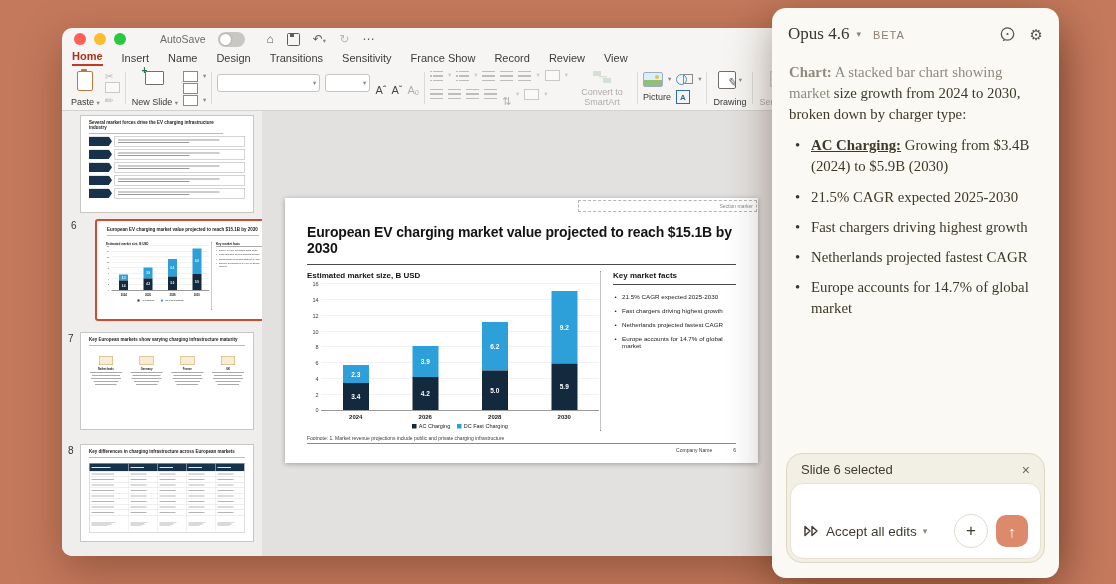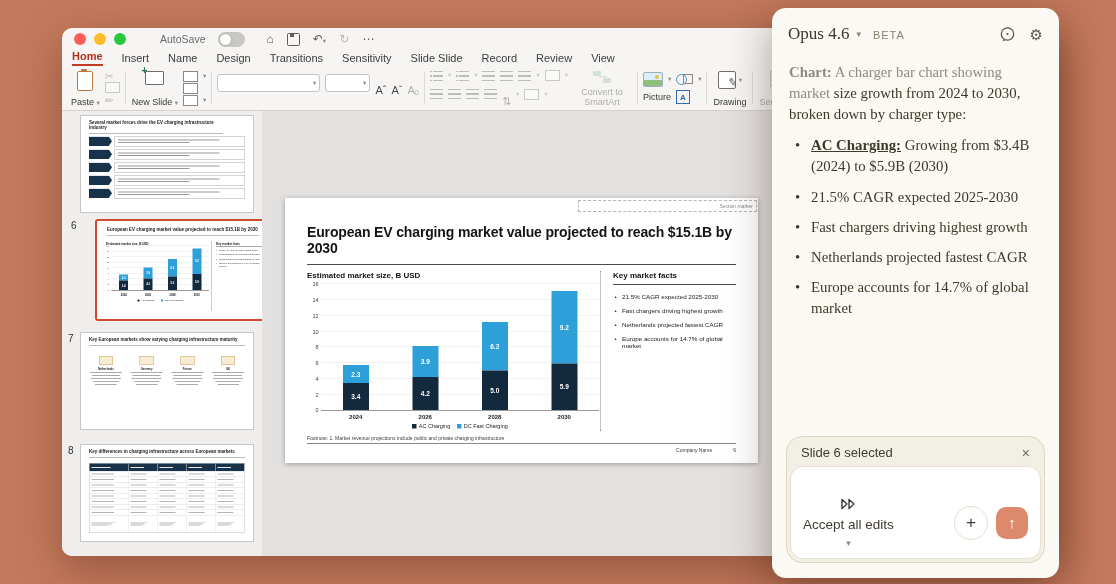--- a/index.html
+++ b/index.html
@@ -142,21 +142,21 @@
   .cl-h{font-weight:bold;margin:15px 0 8px;}
   
   .composer{position:absolute;left:14px;right:14px;bottom:15px;background:#f2efe4;border:1px solid #ded7c2;border-radius:16px;}
   .chiprow{display:flex;align-items:center;padding:8px 14px 6px;font-size:13px;color:#3f3b30;border-radius:10px;}
   .chipx{margin-left:auto;font-size:14px;color:#6b675c;line-height:1;}
   .inputcard{background:#fff;border:1px solid #e6e1d3;border-radius:13px;margin:0 3px 3px;padding:13px 12px 10px;}
   .phrow{display:flex;align-items:center;}
   .caret{width:2px;height:17px;background:#d97757;margin-right:4px;}
   .ph{font-size:15px;color:#928d7e;}
   .actions{display:flex;align-items:center;margin-top:17px;}
-  .accept{display:flex;align-items:center;gap:6px;font-size:13.5px;color:#3f3b30;flex-direction:column;}
+  .accept{display:flex;align-items:center;gap:6px;font-size:13.5px;color:#3f3b30;}
   .accept .chev2{font-size:9px;color:#8f8a7c;}
   .act-right{margin-left:auto;display:flex;align-items:center;gap:8px;}
   .plusbtn{width:32px;height:32px;border-radius:50%;background:#fff;border:1px solid #e2dccd;display:flex;align-items:center;justify-content:center;font-size:17px;color:#3f3b30;}
   .sendbtn{width:32px;height:32px;border-radius:10px;background:#dd8a6c;display:flex;align-items:center;justify-content:center;color:#fff;font-size:15px;font-weight:bold;}
 </style>
 </head>
 <body>
 
 <div class="stage">
 
@@ -176,21 +176,21 @@
       </div>
     </div>
 
     <div class="tabs" id="ribbon-tabs">
         <span class="tab active">Home</span>
         <span class="tab">Insert</span>
         <span class="tab">Name</span>
         <span class="tab">Design</span>
         <span class="tab">Transitions</span>
         <span class="tab">Sensitivity</span>
-        <span class="tab">Slide Slide</span>
+        <span class="tab">France Show</span>
         <span class="tab">Record</span>
         <span class="tab">Review</span>
         <span class="tab">View</span>
       </div>
 
     <div class="ribbon">
       <div class="blg">
         <span class="iclip"></span>
         <span class="rlbl"><span>Paste</span> <span class="chev">▾</span></span>
       </div>
@@ -812,21 +812,21 @@
           <circle cx="8.5" cy="8" r="6.2" fill="none" stroke="#5c574c" stroke-width="1.3"></circle>
           <circle cx="8.5" cy="8" r="1.1" fill="#5c574c"></circle>
           <path d="M4.5 13.2 L3.6 15.2 L6.2 14.4" fill="#5c574c"></path>
         </svg>
         <span class="gear">⚙</span>
       </div>
     </div>
 
     <div class="cl-msgs">
       <p class="cl-intro" style="margin:6px 0 0">
-        <span class="lbl">Chart:</span><span class="fade"> A charger bar chart showing market </span><span>size growth from 2024 to 2030, broken down by charger type:</span>
+        <span class="lbl">Chart:</span><span class="fade"> A stacked bar chart showing market </span><span>size growth from 2024 to 2030, broken down by charger type:</span>
       </p>
       <ul class="cl-ul" id="chat-bullets">
           <li><span class="b">AC Charging:</span><span> Growing from $3.4B (2024) to $5.9B (2030)</span></li>
         </ul>
       <ul class="cl-ul" id="chat-facts">
           <li>21.5% CAGR expected 2025-2030</li>
           <li>Fast chargers driving highest growth</li>
           <li>Netherlands projected fastest CAGR</li>
           <li>Europe accounts for 14.7% of global market</li>
         </ul>

